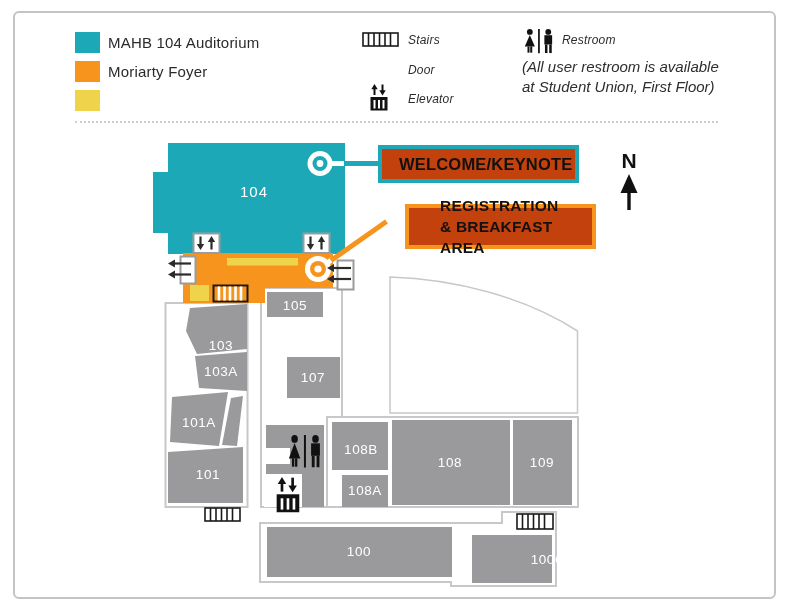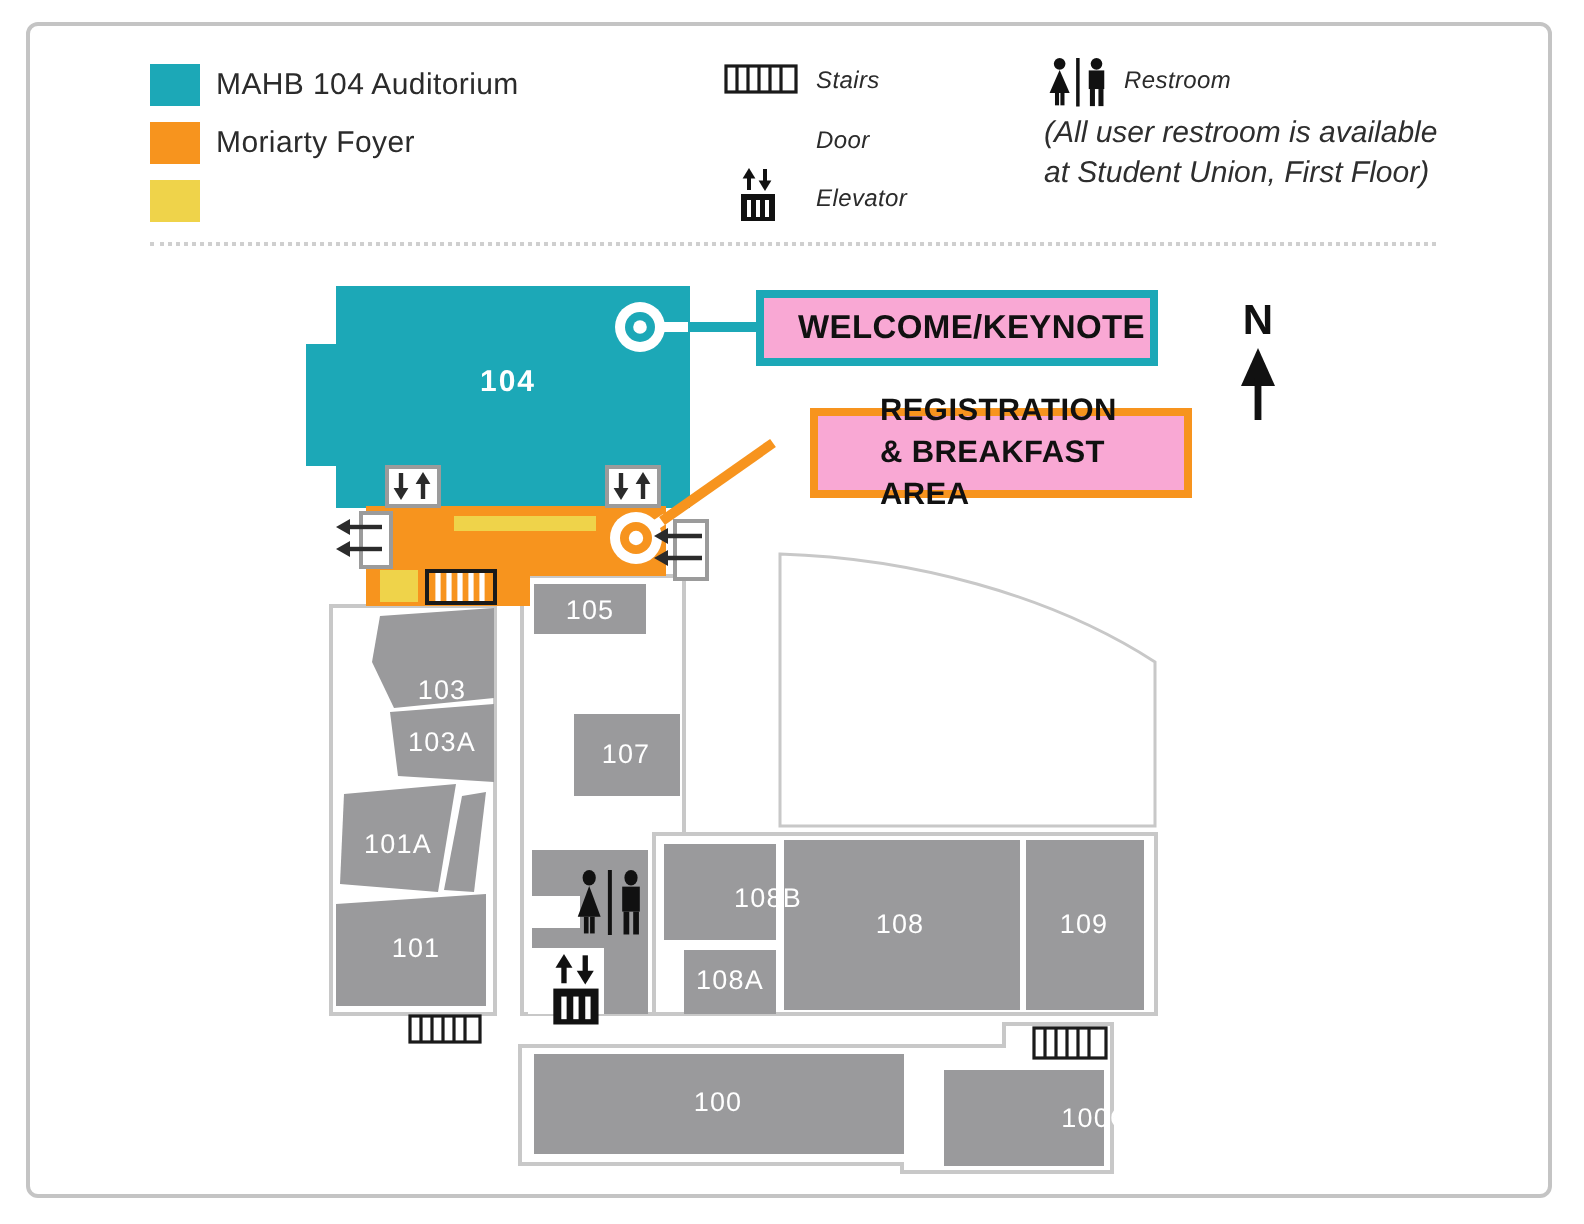--- a/index.html
+++ b/index.html
@@ -7,29 +7,29 @@
           font-family:"Liberation Sans",sans-serif;color:#2b2b2b;}
   .abs{position:absolute;}
   .frame{left:13px;top:11px;width:759px;height:584px;border:2px solid #c4c4c4;border-radius:6px;}
   
   .swatch{width:25px;height:21px;}
   .leg-label{font-size:15px;letter-spacing:.2px;line-height:21px;white-space:nowrap;}
   .sym-label{font-size:12px;letter-spacing:.2px;line-height:18px;white-space:nowrap;font-style:italic;}
   .note{font-size:15px;font-style:italic;line-height:20px;white-space:nowrap;color:#2e2e2e;}
   .divider{left:75px;top:121px;width:643px;border-top:2px dotted #cfcfcf;height:0;}
   
-  .callout{box-sizing:border-box;background:#f9a8d4;display:flex;flex-direction:column;justify-content:center;
+  .callout{box-sizing:border-box;background:#c2410c;display:flex;flex-direction:column;justify-content:center;
            font-weight:bold;color:#111;}
   .callout.welcome{left:378px;top:145px;width:201px;height:38px;border:4px solid #1CA8B7;
            padding-left:17px;font-size:16.5px;letter-spacing:.2px;}
   .callout.registration{left:405px;top:204px;width:191px;height:45px;border:4px solid #F7941E;
            padding-left:31px;font-size:15.5px;line-height:21px;letter-spacing:.2px;}
   
   .room-label{transform:translate(-50%,-50%);color:#fff;font-size:13.5px;letter-spacing:.6px;white-space:nowrap;}
-  .room-label.big{font-size:15px;font-weight:bold;letter-spacing:1px;}
+  .room-label.big{font-size:15px;font-weight:normal;letter-spacing:1px;}
   .north-n{transform:translate(-50%,-50%);font-size:21px;font-weight:bold;color:#111;}
   svg{position:absolute;left:0;top:0;}
 </style>
 </head>
 <body>
 
 <div class="canvas">
   <div class="abs frame"></div>
 
   <div class="abs swatch" style="left: 75px; top: 32px; background: rgb(28, 168, 183);"></div>
@@ -223,21 +223,21 @@
     <span>&amp; BREAKFAST AREA</span>
   </div>
 
   <div class="abs room-label big" style="left:254px;top:191px;">104</div>
   <div class="abs room-label" style="left:221px;top:345px;">103</div>
   <div class="abs room-label" style="left:221px;top:371px;">103A</div>
   <div class="abs room-label" style="left:199px;top:422px;">101A</div>
   <div class="abs room-label" style="left:208px;top:474px;">101</div>
   <div class="abs room-label" style="left:295px;top:305px;text-align:right;">105</div>
   <div class="abs room-label" style="left:313px;top:377px;">107</div>
-  <div class="abs room-label" style="left:361px;top:449px;margin-left:23px;">108B</div>
+  <div class="abs room-label" style="left:361px;top:449px;">108B</div>
   <div class="abs room-label" style="left:365px;top:490px;">108A</div>
   <div class="abs room-label" style="left:450px;top:462px;text-align:center;">108</div>
   <div class="abs room-label" style="left:542px;top:462px;">109</div>
   <div class="abs room-label" style="left:359px;top:551px;">100</div>
   <div class="abs room-label" style="left:512px;top:559px;margin-left:36px;">100C</div>
 
   <div class="abs north-n" style="left:629px;top:161px;">N</div>
 </div>
 
 </body></html>

